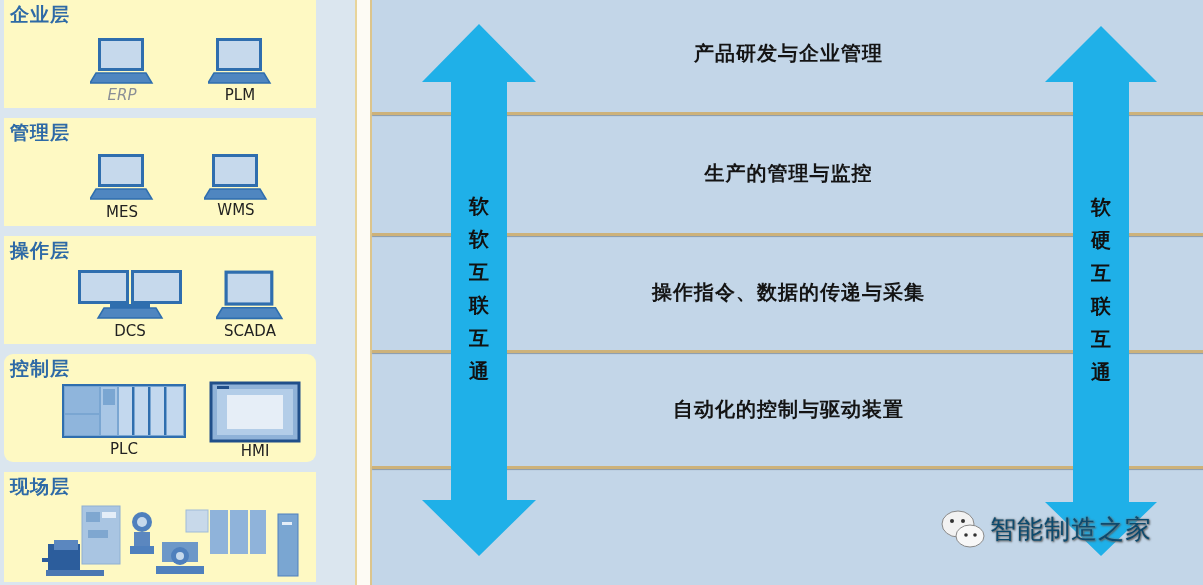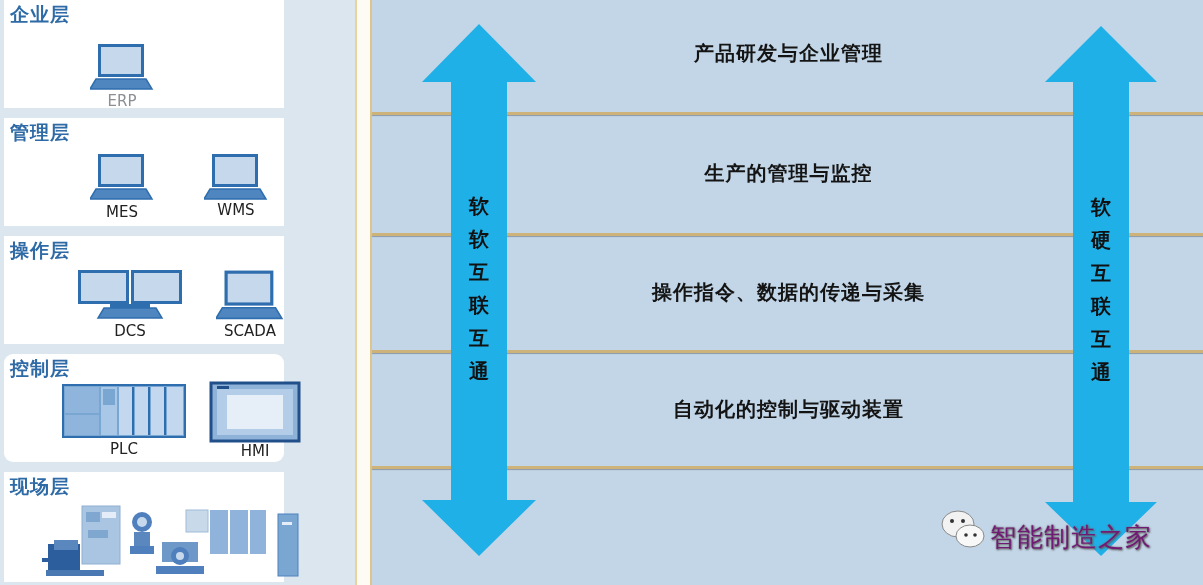--- a/index.html
+++ b/index.html
@@ -1,47 +1,55 @@
 <!DOCTYPE html>
 <html><head>
 <meta charset="utf-8">
 <style>
   html, body { margin:0; padding:0; }
   body { width:1203px; height:585px; position:relative; overflow:hidden; background:#fdfbf4;
          font-family:"DejaVu Sans", "Liberation Sans", sans-serif; }
   .left-panel { position:absolute; left:0; top:0; width:357px; height:585px; background:#dbe6ef;
                 border-right:2px solid #e8d49a; box-sizing:border-box; }
-  .layer { position:absolute; left:4px; width:280px; background:#ffffff; }
+  .layer { position:absolute; left:4px; width:312px; background:#fef9c3; }
   .layer-title { position:absolute; left:6px; top:2px; font-size:19px; font-weight:bold; color:#2e6aa6; letter-spacing:1px; }
   .dev { position:absolute; text-align:center; }
   .dev-label { position:absolute; left:0; width:100%; text-align:center; font-size:15px; color:#222; font-family:"DejaVu Sans", sans-serif; }
   .dev-label.dim { color:#8a8f96; }
   .right-panel { position:absolute; left:370px; top:0; width:833px; height:585px; background:#c3d6e8;
                  border-left:2px solid #dcc58c; box-sizing:border-box; }
   .hline { position:absolute; left:0; width:833px; height:3px; background:#cdb27a; box-shadow:0 1px 1px #8a9aa8; }
   .band-label { position:absolute; left:0; width:833px; text-align:center; font-size:20px; font-weight:bold; color:#141414; letter-spacing:1px; }
   .arrow { position:absolute; }
   .vtext { position:absolute; font-size:20px; font-weight:bold; color:#111; text-align:center; line-height:32.5px; width:30px; }
-  .watermark { position:absolute; left:940px; top:512px; font-size:26px; color:#701a75; text-shadow:0 0 2px #777, 1px 1px 2px #555; letter-spacing:1px;margin-top:8px; }
+  .watermark { position:absolute; left:940px; top:512px; font-size:26px; color:#0c4a6e; text-shadow:0 0 2px #777, 1px 1px 2px #555; letter-spacing:1px; }
   .wm-icon { position:absolute; left:940px; top:508px; }
 </style>
 </head>
 <body>
 
 <div class="left-panel">
 
   <div class="layer" style="top:0;height:108px;">
     <div class="layer-title">企业层</div>
-    <div class="dev" style="left:86px;top:42px;width:64px;height:70px;">
+    <div class="dev" style="left:86px;top:36px;width:64px;height:70px;font-style:italic;">
       <svg width="64" height="50" viewBox="0 0 64 50">
         <rect x="8" y="2" width="46" height="33" fill="#2f6eae"></rect>
           <rect x="11" y="5" width="40" height="27" fill="#c6d9ec"></rect>
         <polygon points="6,37 56,37 62,47 0,47" fill="#4f86c0" stroke="#2f6eae" stroke-width="1.5"></polygon>
       </svg>
       <div class="dev-label dim" style="top:50px;">ERP</div>
+    </div>
+    <div class="dev" style="left:204px;top:36px;width:64px;height:70px;">
+      <svg width="64" height="50" viewBox="0 0 64 50">
+        <rect x="8" y="2" width="46" height="33" fill="#2f6eae"></rect>
+          <rect x="11" y="5" width="40" height="27" fill="#c6d9ec"></rect>
+        <polygon points="6,37 56,37 62,47 0,47" fill="#4f86c0" stroke="#2f6eae" stroke-width="1.5"></polygon>
+      </svg>
+      <div class="dev-label" style="top:50px;">PLM</div>
     </div>
   </div>
 
   <div class="layer" style="top:118px;height:108px;">
     <div class="layer-title">管理层</div>
     <div class="dev" style="left:86px;top:34px;width:64px;height:72px;">
       <svg width="64" height="50" viewBox="0 0 64 50">
         <rect x="8" y="2" width="46" height="33" fill="#2f6eae"></rect>
           <rect x="11" y="5" width="40" height="27" fill="#c6d9ec"></rect>
         <polygon points="6,37 56,37 62,47 0,47" fill="#4f86c0" stroke="#2f6eae" stroke-width="1.5"></polygon>

